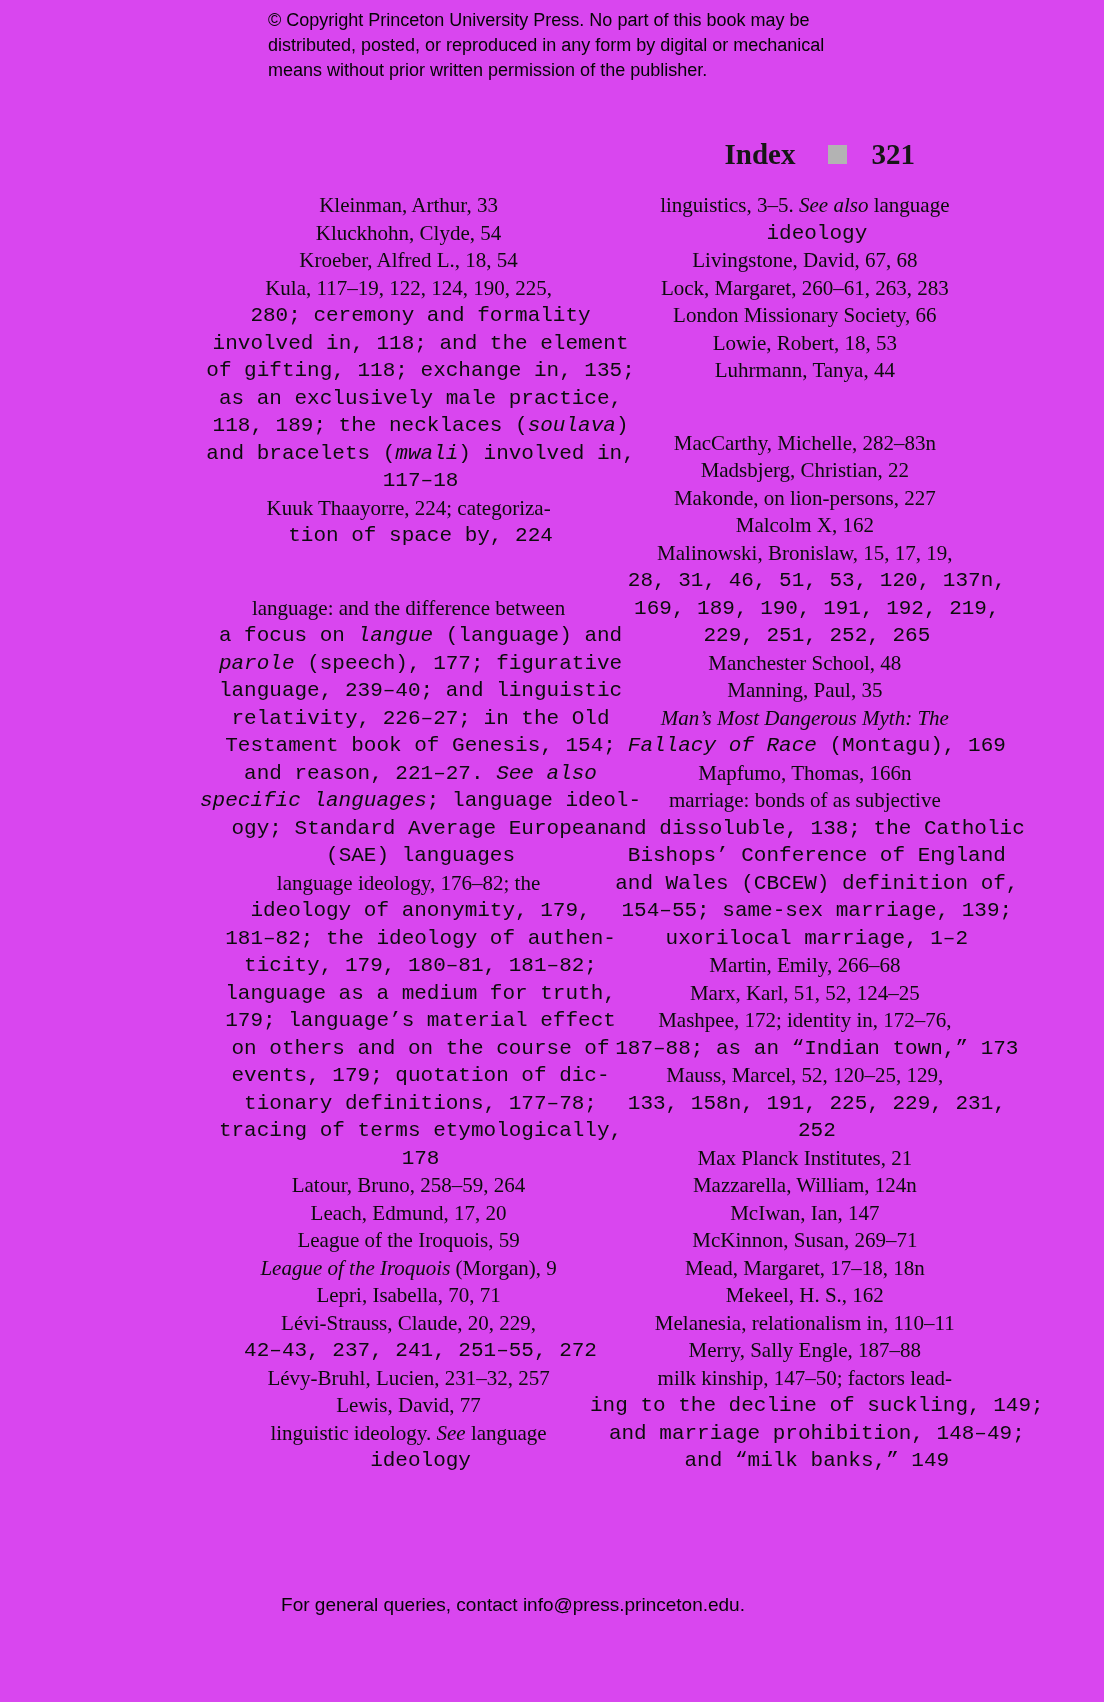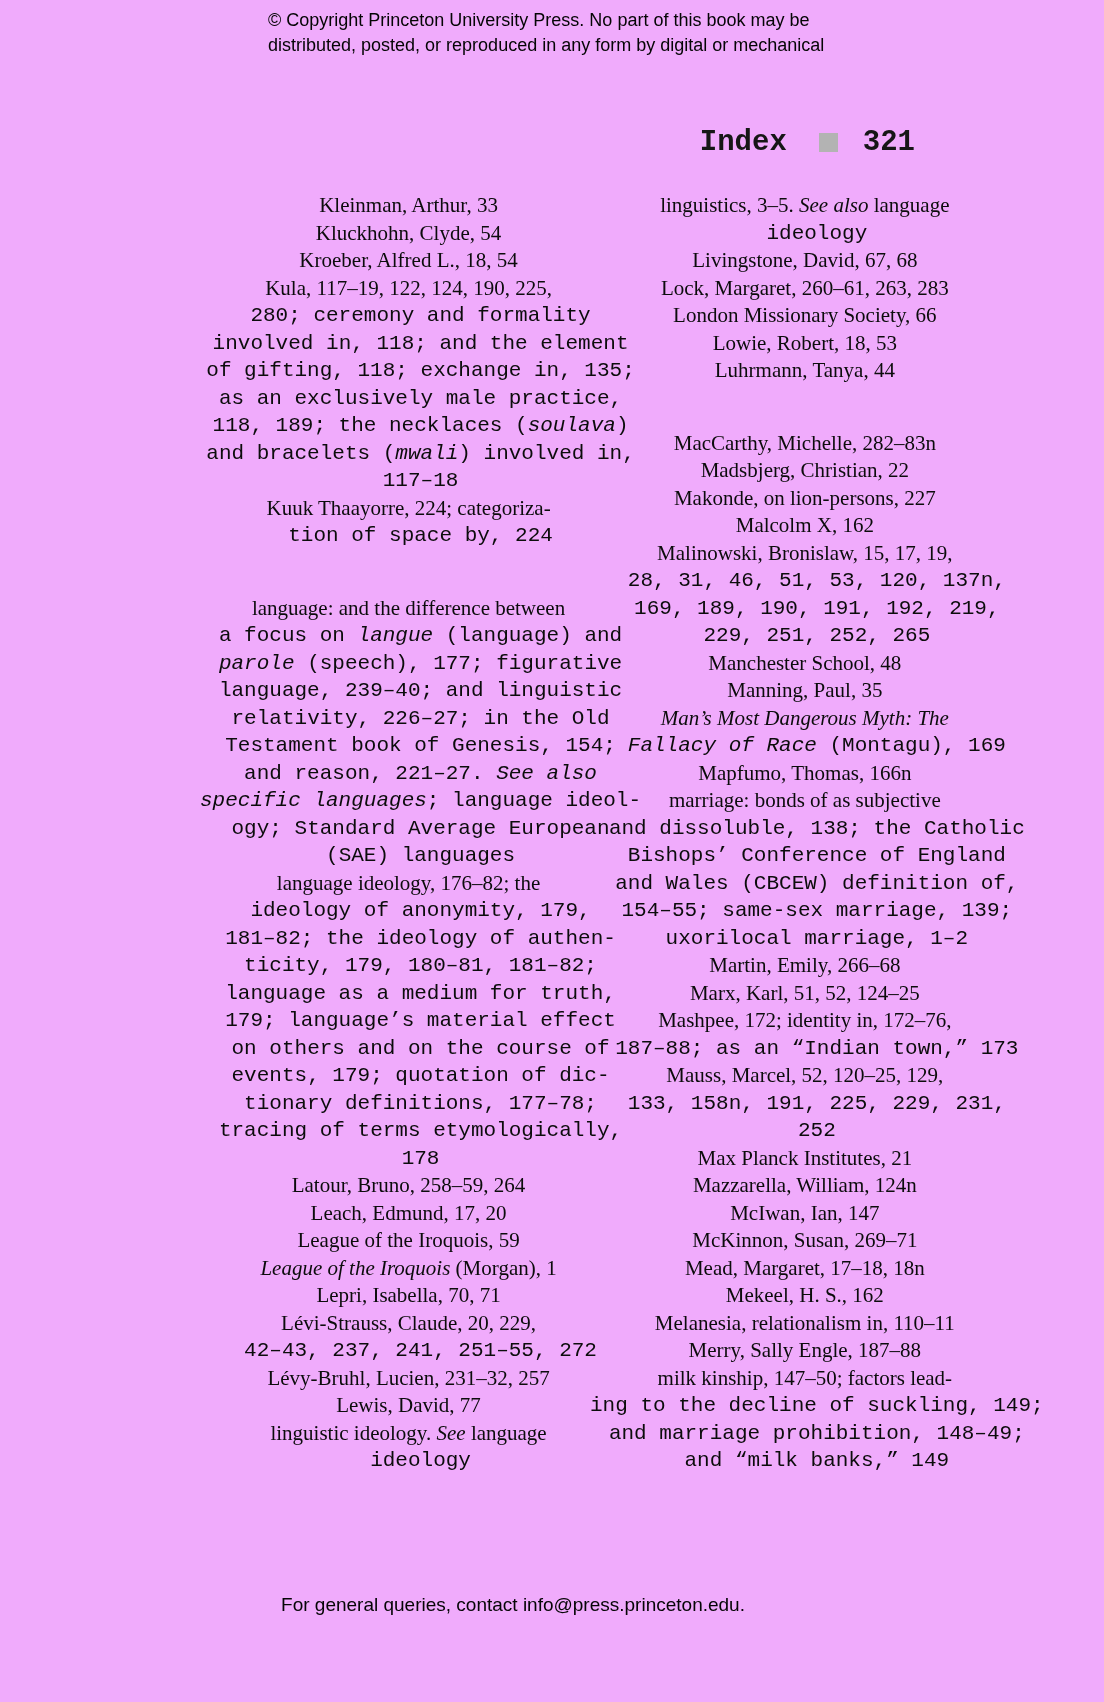--- a/index.html
+++ b/index.html
@@ -1,42 +1,42 @@
 <!DOCTYPE html>
 <html><head>
 <meta charset="utf-8">
 <style>
   html,body { margin:0; padding:0; background:#ffffff; }
   .page {
     position:relative;
     width:1104px;
     height:1702px;
-    background:#f0abfc;
+    background:#d946ef;
     font-family:"Liberation Serif", serif;
     color:#0c0c0c;
     overflow:hidden;
   }
   .copyright {
     position:absolute;
     left:268px;
     top:8px;
     font-family:"Liberation Sans", sans-serif;
     font-size:18px;
     line-height:25px;
     color:#050505;
   }
   .header {
     position:absolute;
-    top:126px;
+    top:138px;
     left:0;
     width:915px;
     display:flex;
     justify-content:flex-end;
     align-items:center;
-    font-family:Liberation Mono, monospace;
+    font-family:Liberation Serif, serif;
     font-weight:bold;
     font-size:29px;
     color:#161616;
   }
   .header .sq {
     width:19px;
     height:19px;
     background:#b3b3b3;
     margin-left:32px;
     margin-right:25px;
@@ -65,20 +65,21 @@
   }
 </style>
 </head>
 <body>
 
 <div class="page">
 
   <div class="copyright">
     <div>© Copyright Princeton University Press. No part of this book may be</div>
     <div>distributed, posted, or reproduced in any form by digital or mechanical</div>
+    <div>means without prior written permission of the publisher.</div>
   </div>
 
   <div class="header">
     <span>Index</span>
     <span class="sq" style="background: rgb(179, 179, 179);"></span>
     <span>321</span>
   </div>
 
   <div class="col" id="col-left">
       <div class="group">
@@ -135,21 +136,21 @@
         <div class="entry">
           <div class="line"><span>Latour, Bruno, 258–59, 264</span></div>
         </div>
         <div class="entry">
           <div class="line"><span>Leach, Edmund, 17, 20</span></div>
         </div>
         <div class="entry">
           <div class="line"><span>League of the Iroquois, 59</span></div>
         </div>
         <div class="entry">
-          <div class="line"><i>League of the Iroquois</i><span> (Morgan), 1</span></div>
+          <div class="line"><i>League of the Iroquois</i><span> (Morgan), 9</span></div>
         </div>
         <div class="entry">
           <div class="line"><span>Lepri, Isabella, 70, 71</span></div>
         </div>
         <div class="entry">
           <div class="line"><span>Lévi-Strauss, Claude, 20, 229,</span></div>
           <div class="line cont"><span>42–43, 237, 241, 251–55, 272</span></div>
         </div>
         <div class="entry">
           <div class="line"><span>Lévy-Bruhl, Lucien, 231–32, 257</span></div>

